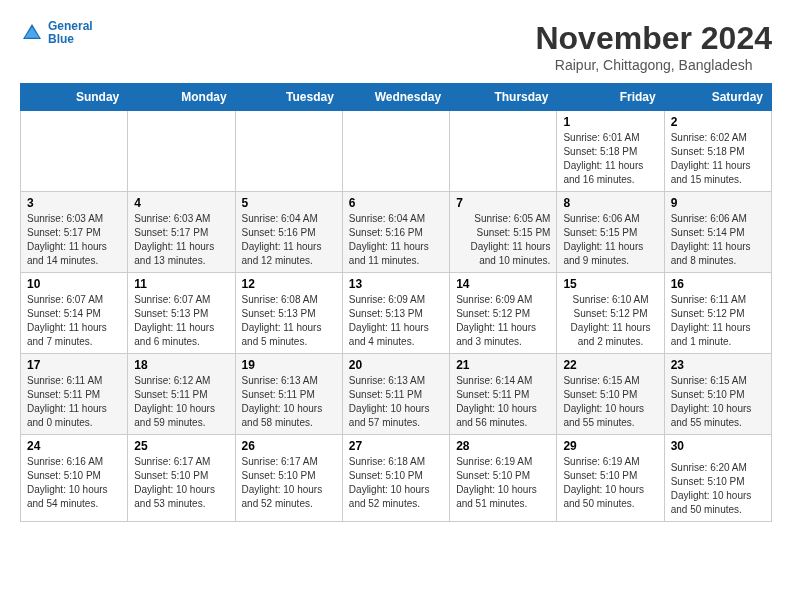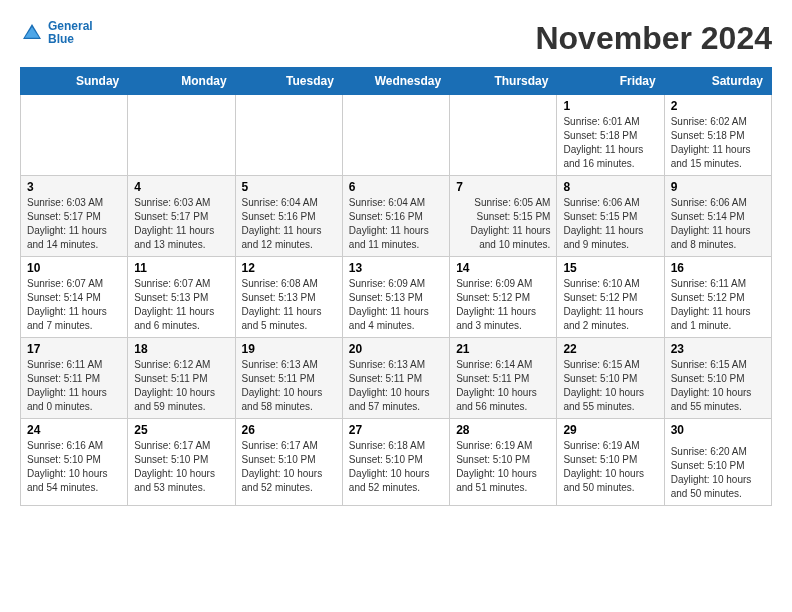--- a/index.html
+++ b/index.html
@@ -94,20 +94,21 @@
       <polygon points="20,5 35,30 5,30" fill="#1a6eb5"></polygon>
       <polygon points="20,10 32,28 8,28" fill="#4da6e8"></polygon>
     </svg>
     <div class="logo-text">
       <div><span>General</span></div>
       <div><span>Blue</span></div>
     </div>
   </div>
   <div class="title-block">
     <div class="month-title">November 2024</div>
+    <div class="subtitle">Raipur, Chittagong, Bangladesh</div>
   </div>
 </div>
 
 <table>
   <thead>
     <tr>
     <th>Sunday</th>
         <th>Monday</th>
         <th>Tuesday</th>
         <th>Wednesday</th>
@@ -206,21 +207,21 @@
 Daylight: 11 hours and 4 minutes.</div>
         </td>
         <td>
           <div class="day-num">14</div>
           <div class="day-info" style="white-space: pre-line;">Sunrise: 6:09 AM
 Sunset: 5:12 PM
 Daylight: 11 hours and 3 minutes.</div>
         </td>
         <td>
           <div class="day-num">15</div>
-          <div class="day-info" style="white-space: pre-line;">Sunrise: 6:10 AM
+          <div class="day-info" style="white-space: pre-line; text-align: center;">Sunrise: 6:10 AM
 Sunset: 5:12 PM
 Daylight: 11 hours and 2 minutes.</div>
         </td>
         <td>
           <div class="day-num">16</div>
           <div class="day-info" style="white-space: pre-line;">Sunrise: 6:11 AM
 Sunset: 5:12 PM
 Daylight: 11 hours and 1 minute.</div>
         </td>
       </tr>

